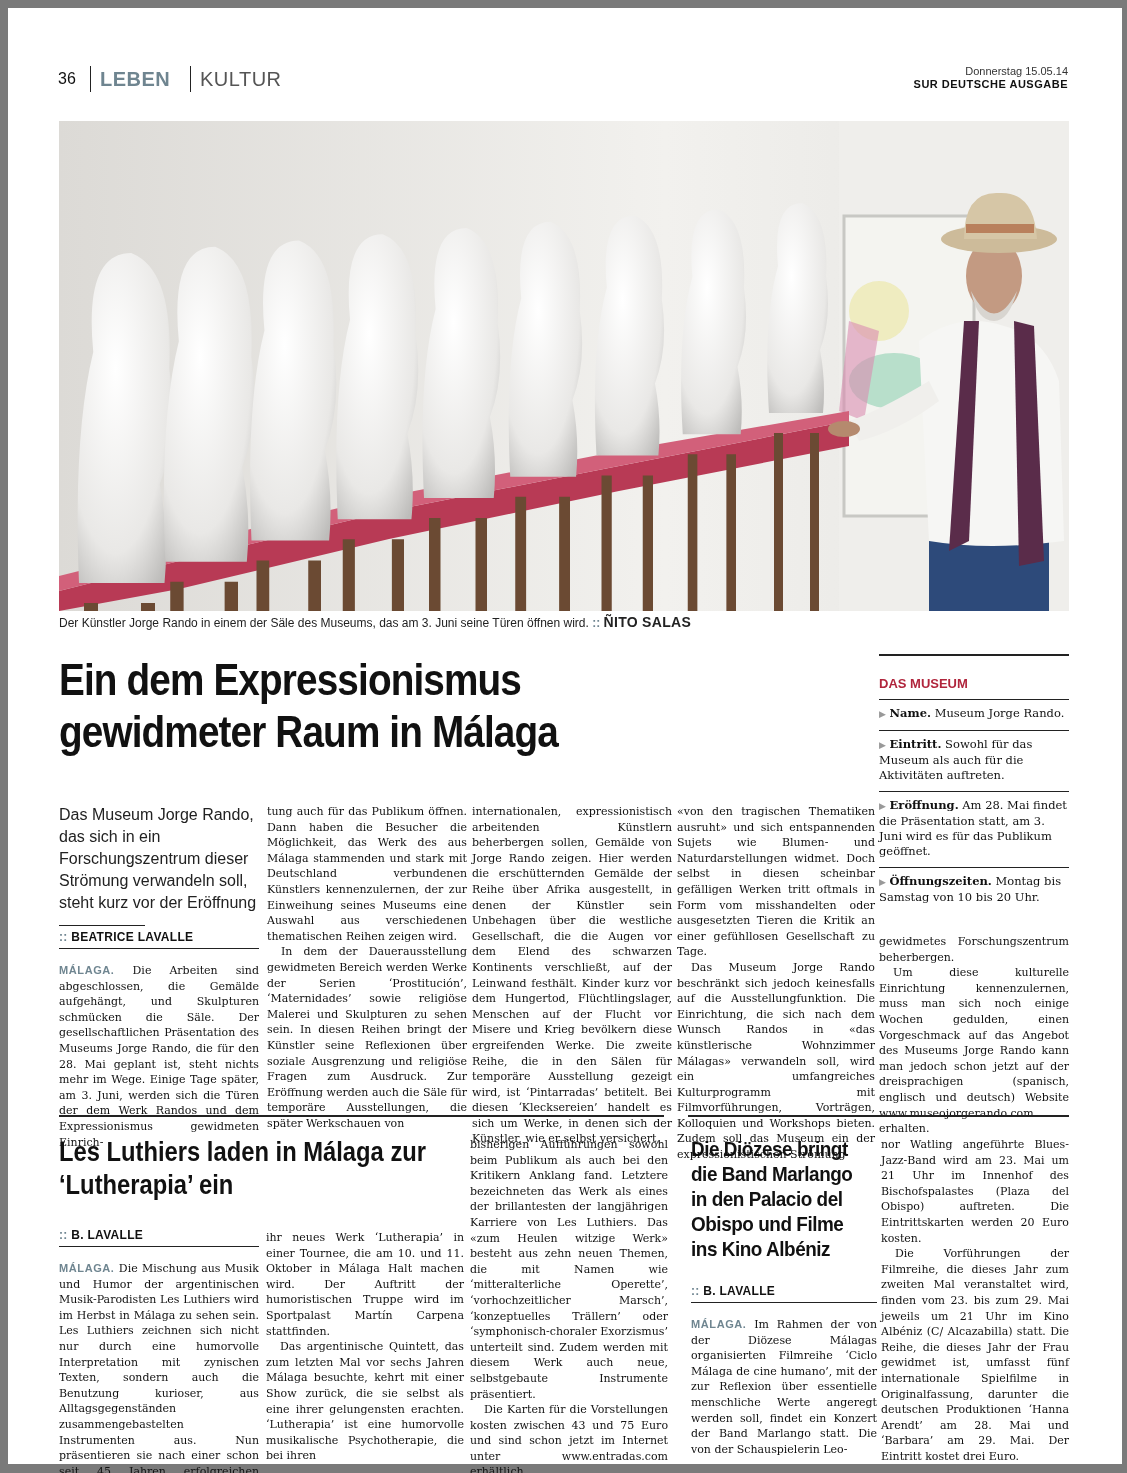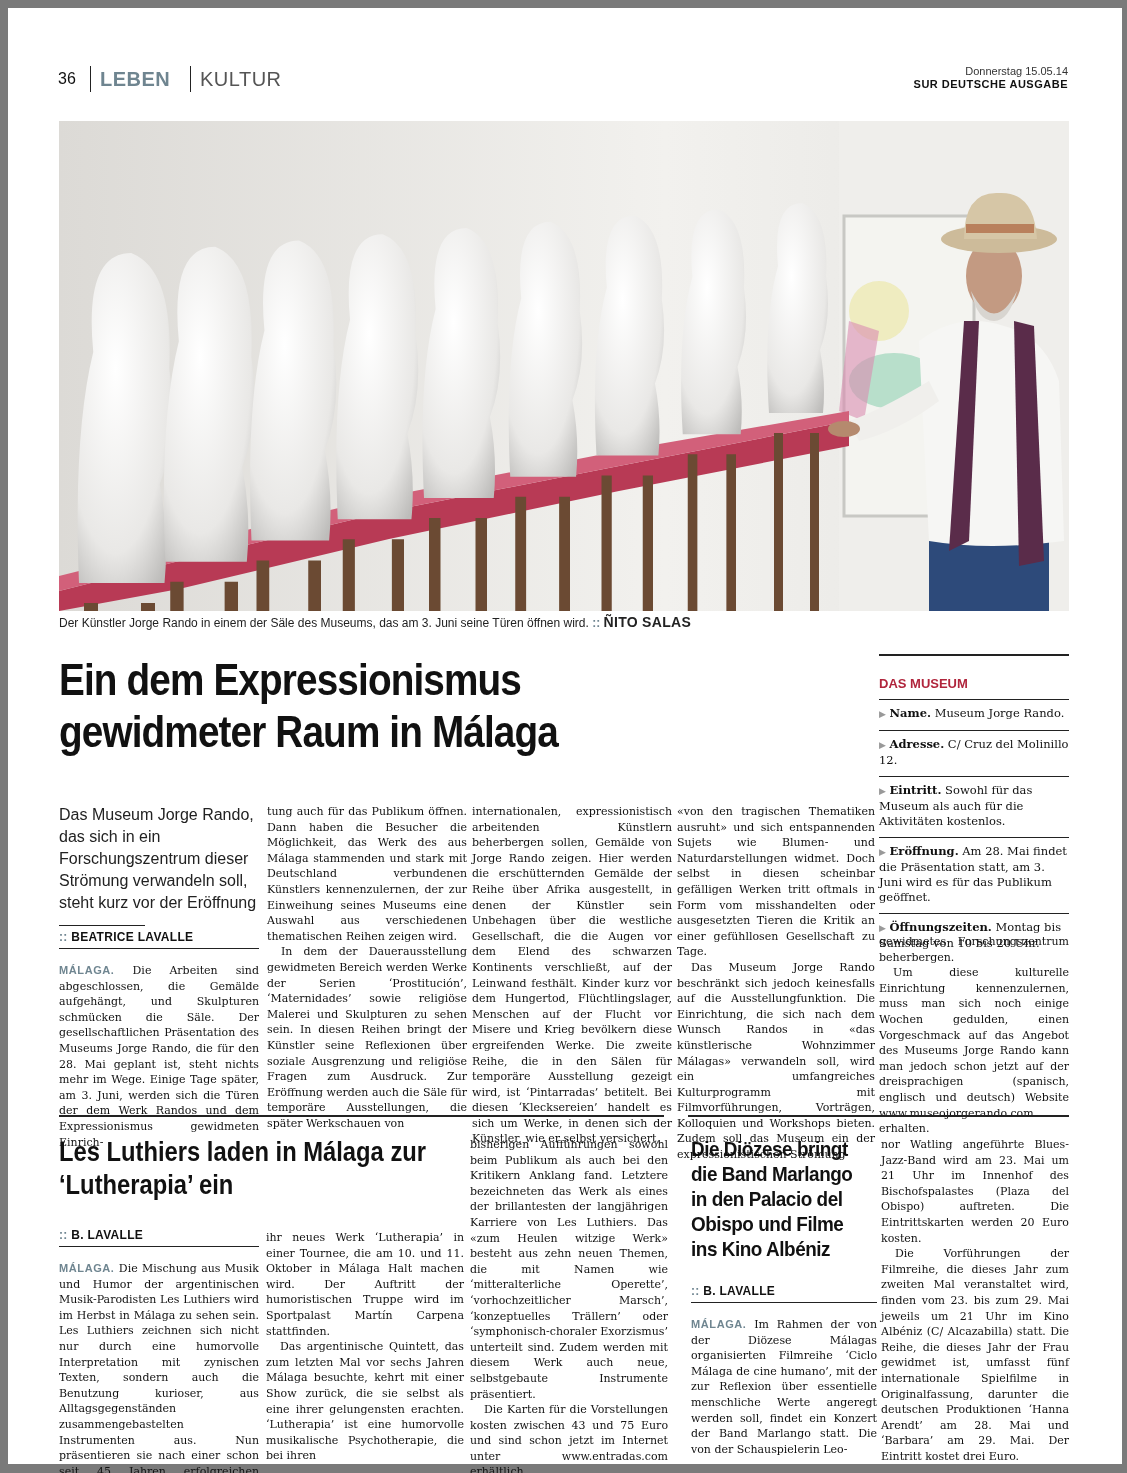--- a/index.html
+++ b/index.html
@@ -138,22 +138,21 @@
     <span>Der Künstler Jorge Rando in einem der Säle des Museums, das am 3. Juni seine Türen öffnen wird.</span>
     <span class="dots">::</span>
     <span class="credit">ÑITO SALAS</span>
   </div>
 
   <div class="headline">Ein dem Expressionismus gewidmeter Raum in Málaga</div>
 
   <div class="factbox">
     <div class="title">DAS MUSEUM</div>
     <div class="item"><span class="tri">▶</span> <b>Name.</b> <span>Museum Jorge Rando.</span></div>
-    <div class="item"><span class="tri">▶</span> <b>Adresse.</b> <span>C/ Cruz del Molinillo 12.</span></div>
-    <div class="item"><span class="tri">▶</span> <b>Eintritt.</b> <span>Sowohl für das Museum als auch für die Aktivitäten kostenlos.</span></div>
+    <div class="item"><span class="tri">▶</span> <b>Eintritt.</b> <span>Sowohl für das Museum als auch für die Aktivitäten auftreten.</span></div>
     <div class="item"><span class="tri">▶</span> <b>Eröffnung.</b> <span>Am 28. Mai findet die Präsentation statt, am 3. Juni wird es für das Publikum geöffnet.</span></div>
     <div class="item"><span class="tri">▶</span> <b>Öffnungszeiten.</b> <span>Montag bis Samstag von 10 bis 20 Uhr.</span></div>
   </div>
 
   <div class="lede">Das Museum Jorge Rando, das sich in ein Forschungszentrum dieser Strömung verwandeln soll, steht kurz vor der Eröffnung</div>
   <div class="lede-rule"></div>
 
   <div class="col" style="left:51px; top:922px; width:200px;">
     <div class="byline"><span class="dots">::</span> <span>BEATRICE LAVALLE</span></div>
     <p><span class="dateline">MÁLAGA.</span> <span>Die Arbeiten sind abgeschlossen, die Gemälde aufgehängt, und Skulpturen schmücken die Säle. Der gesellschaftlichen Präsentation des Museums Jorge Rando, die für den 28. Mai geplant ist, steht nichts mehr im Wege. Einige Tage später, am 3. Juni, werden sich die Türen der dem Werk Randos und dem Expressionismus gewidmeten Einrich-</span></p>

